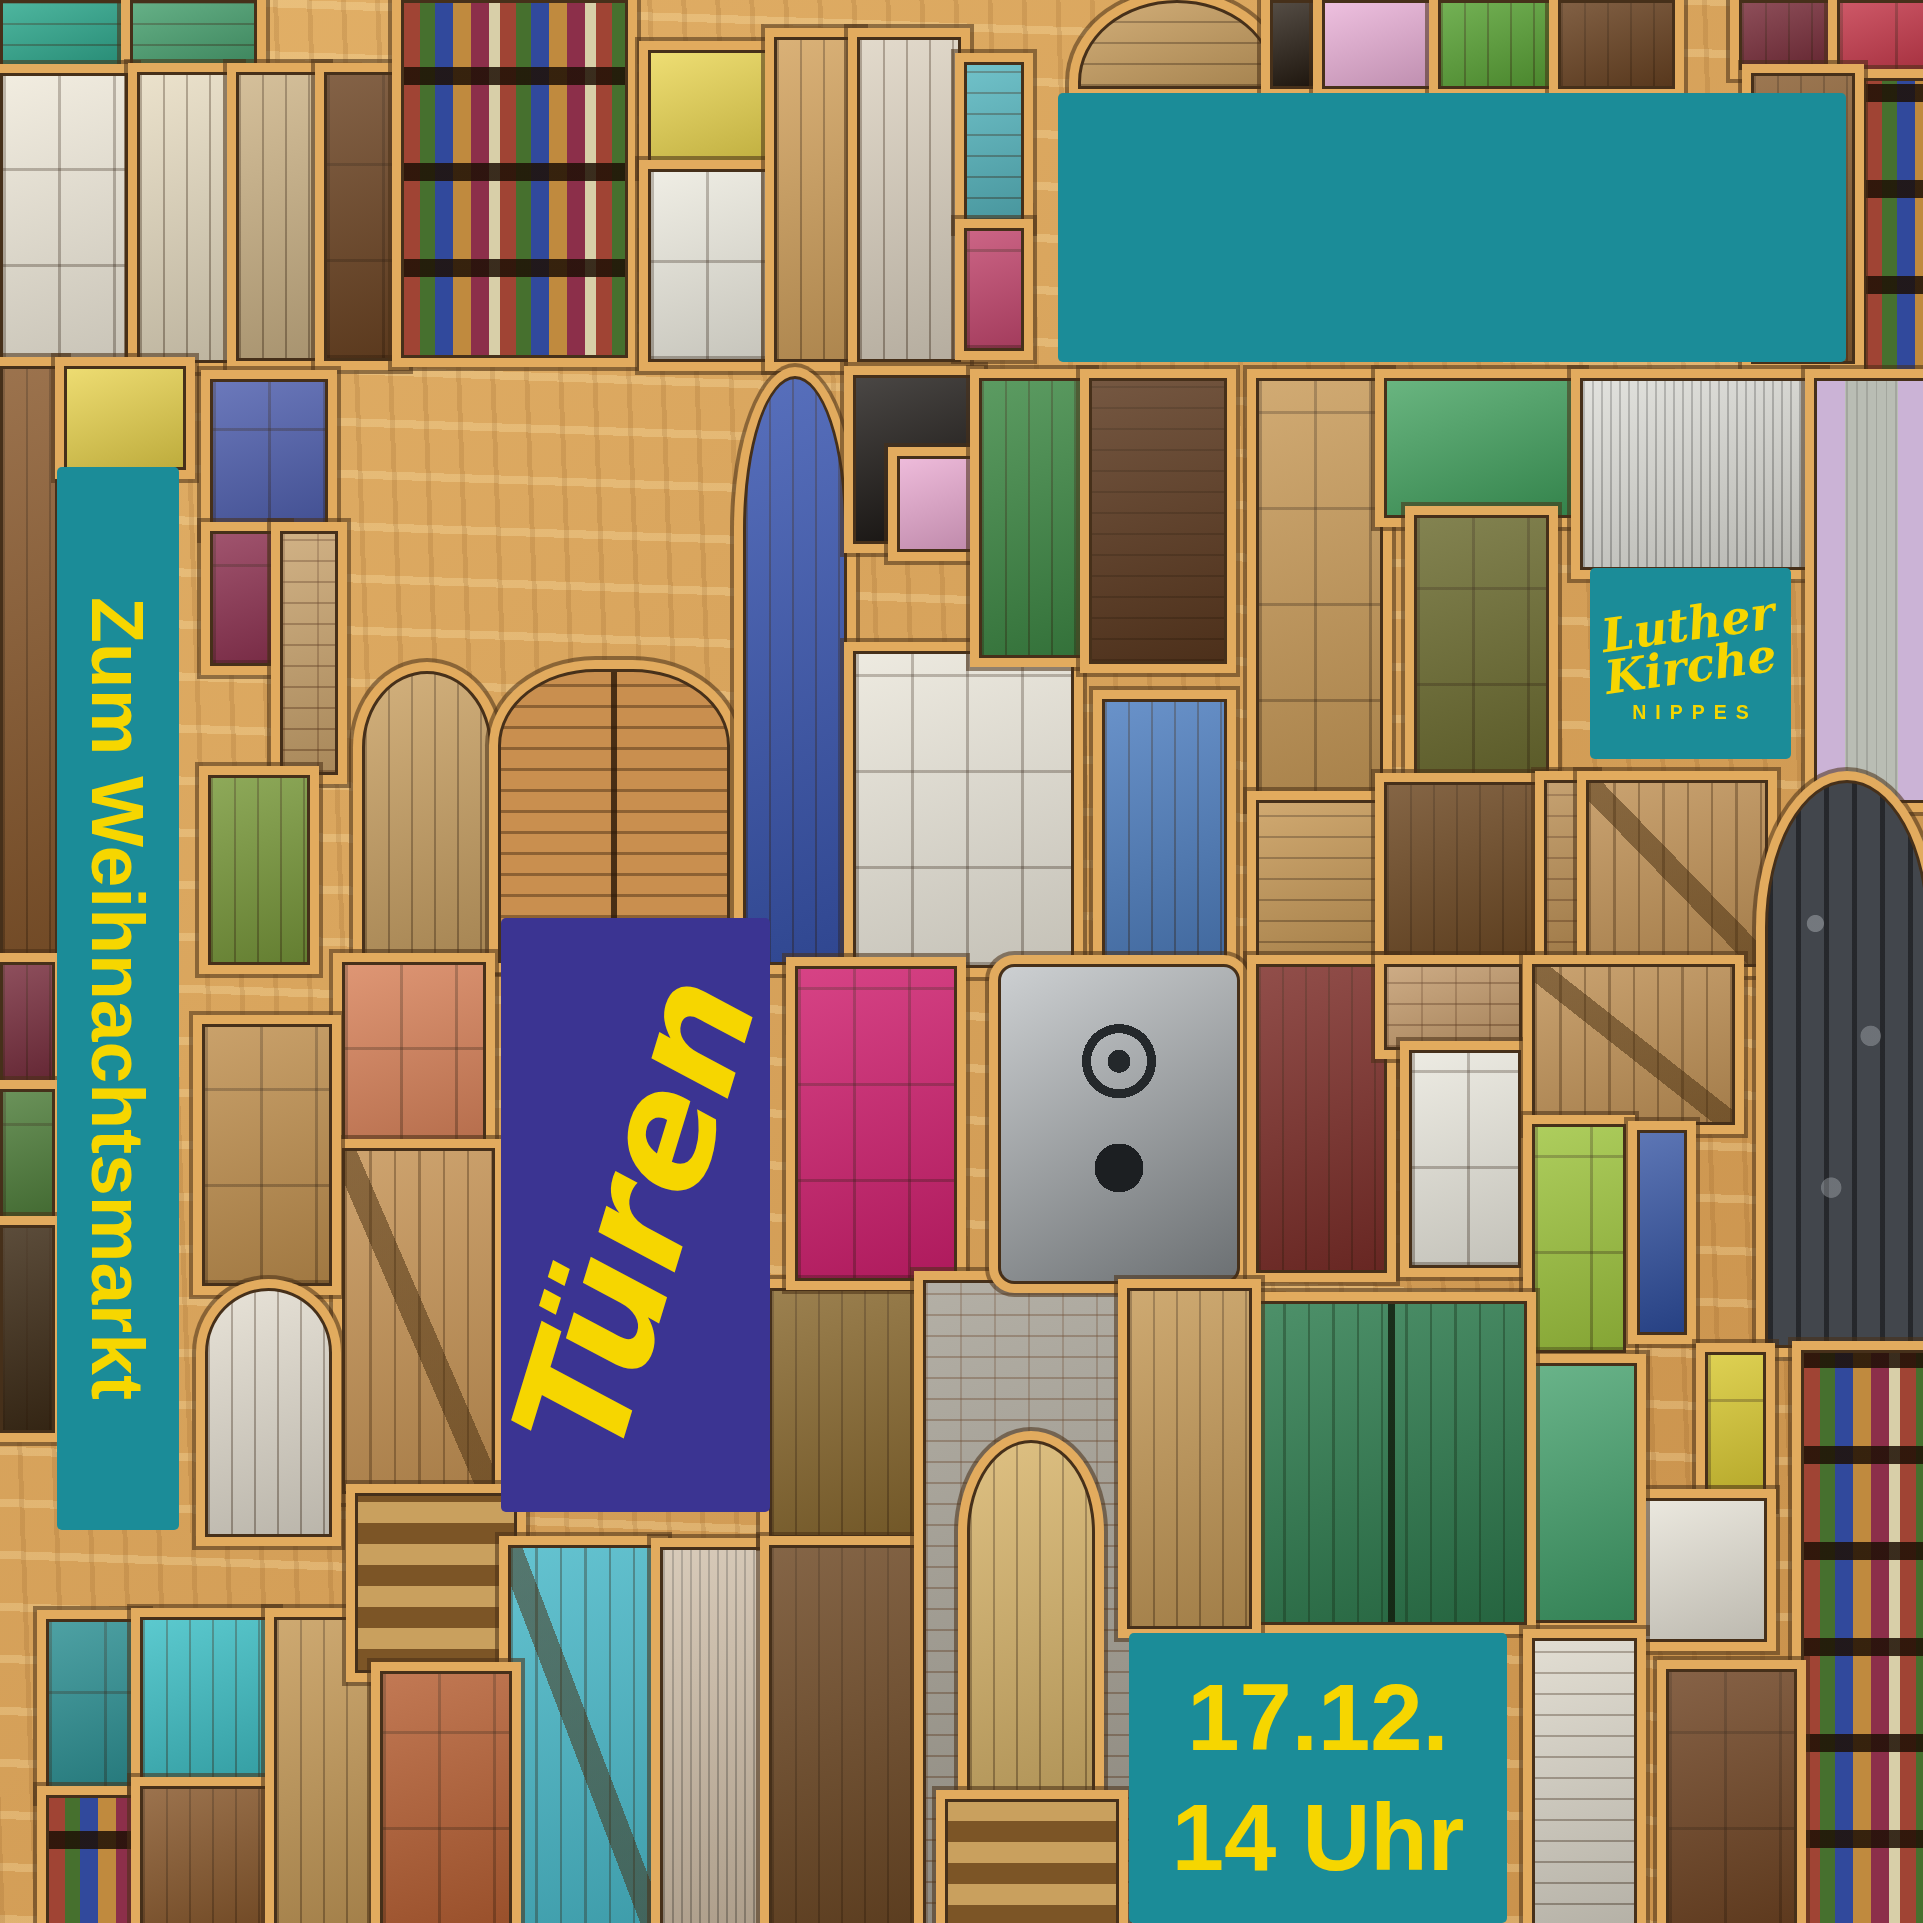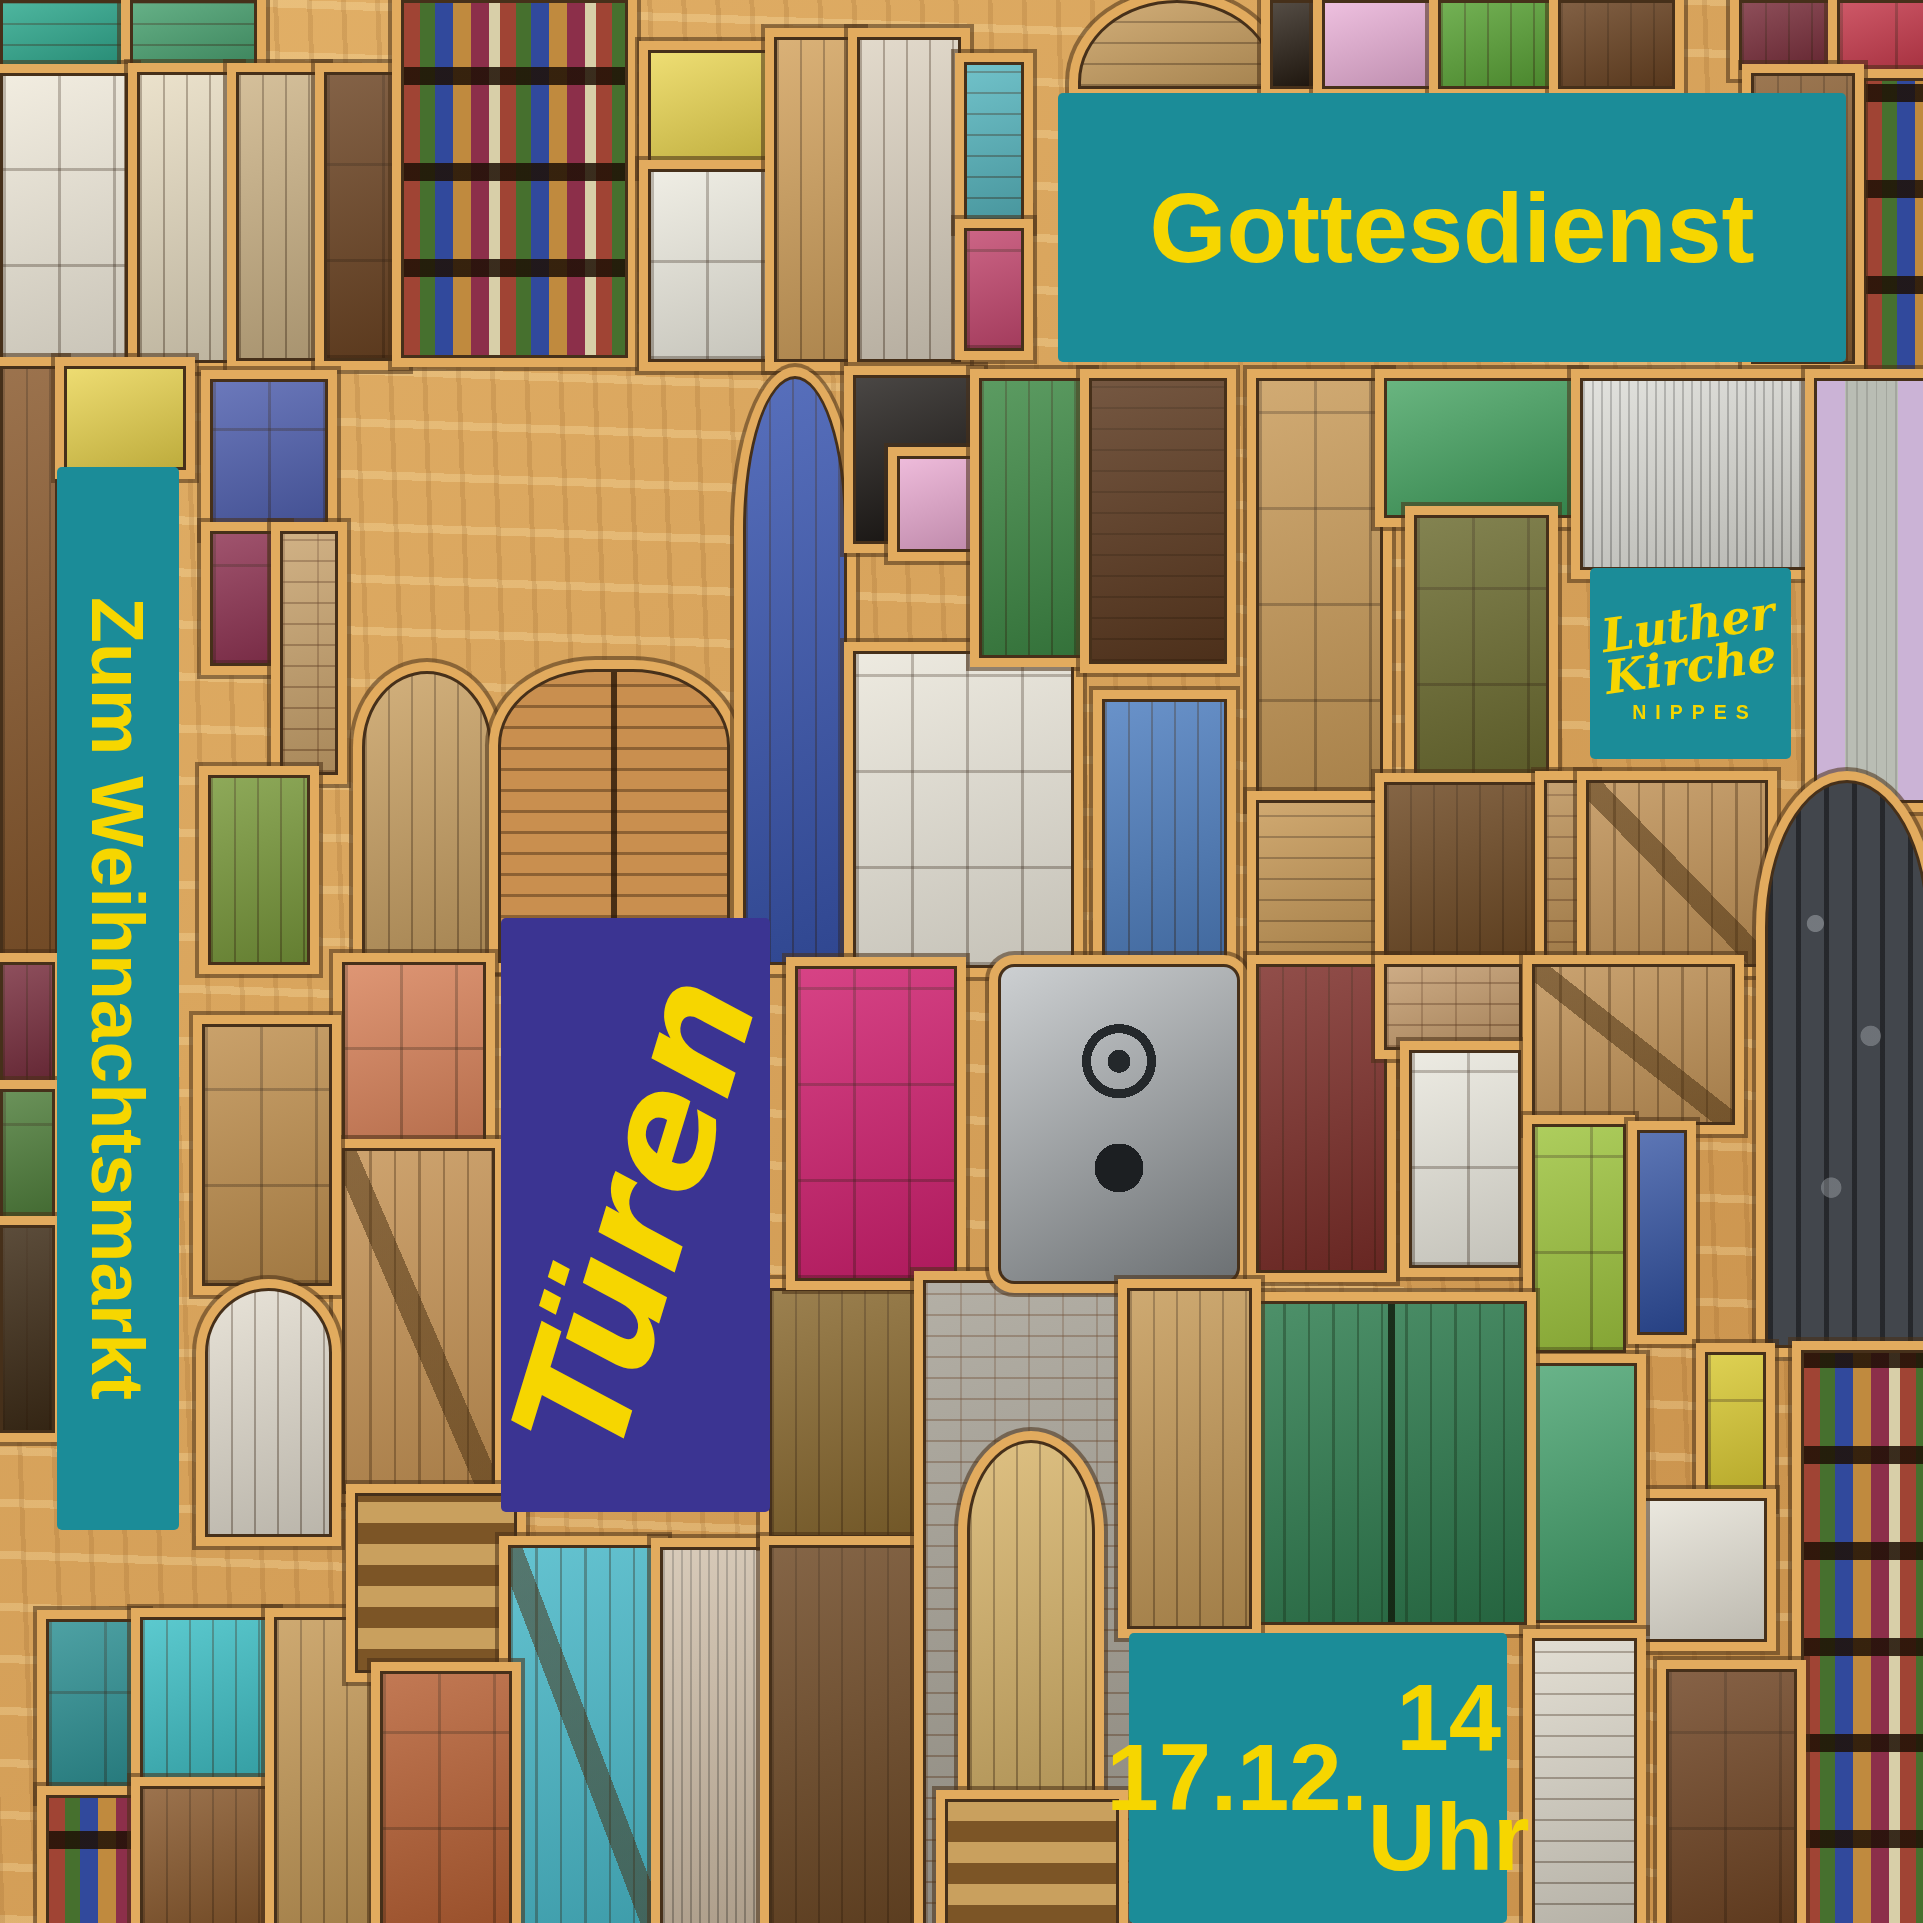--- a/index.html
+++ b/index.html
@@ -79,21 +79,21 @@
   .luther-box{left:1590px;top:568px;width:201px;height:191px;display:flex;flex-direction:column;
     align-items:center;justify-content:center;}
   .luther-script{transform:rotate(-8deg);font-family:"DejaVu Serif", serif;font-style:italic;font-weight:700;
     font-size:46px;line-height:.92;text-align:center;}
   .luther-script div:nth-child(2){margin-left:-6.5px;}
   .nippes{margin-top:13px;font-size:19.5px;font-weight:700;letter-spacing:9px;text-indent:9px;}
   .tueren-box{position:absolute;left:501px;top:918px;width:269px;height:594px;background:var(--purple,#3b3492);
     border-radius:4.9px;display:flex;align-items:center;justify-content:center;}
   .tueren-box .tueren{transform:rotate(-73deg);font-family:"DejaVu Sans", sans-serif;font-style:italic;font-weight:700;
     font-size:155px;color:var(--yellow,#f6d600);white-space:nowrap;}
-  .date-box{left:1129px;top:1633px;width:378px;height:290px;display:flex;flex-direction:row;
+  .date-box{left:1129px;top:1633px;width:378px;height:290px;display:flex;flex-direction:column;
     align-items:center;justify-content:center;font-weight:700;font-size:94px;line-height:1.28;text-align:center;}
 </style>
 </head>
 <body>
 
 <div class="poster">
 
   <div id="doors">
       <div class="door t-slats" style="left: 0px; top: 0px; width: 121px; height: 64px; --c: #2fa98e;"></div>
       <div class="door t-slats" style="left: 130px; top: 0px; width: 121px; height: 64px; --c: #4aa271;"></div>
@@ -175,21 +175,20 @@
       <div class="door t-plain" style="left: 1637px; top: 1498px; width: 124px; height: 138px; --c: #e6e2d6;"></div>
       <div class="door t-books" style="left: 1801px; top: 1350px; width: 122px; height: 573px; --c: #4a2c14;"></div>
       <div class="door t-plain" style="left: 1532px; top: 1363px; width: 99px; height: 254px; --c: #3f9e68;"></div>
       <div class="door t-double" style="left: 1256px; top: 1301px; width: 265px; height: 318px; --c: #2e7d4f;"></div>
       <div class="door t-planks" style="left: 1127px; top: 1288px; width: 119px; height: 335px; --c: #c59a58;"></div>
       <div class="door t-slats" style="left: 1532px; top: 1638px; width: 99px; height: 285px; --c: #ddd8cb;"></div>
       <div class="door t-panels" style="left: 1666px; top: 1669px; width: 125px; height: 254px; --c: #6f4423;"></div>
     </div>
 
   <div class="teal-box top-banner">
-    <div>Gottesdienst</div>
   </div>
 
   <div class="teal-box left-banner">
     <span class="rot90">Zum Weihnachtsmarkt</span>
   </div>
 
 
   <div class="teal-box luther-box">
     <div class="luther-script">
       <div>Luther</div>

